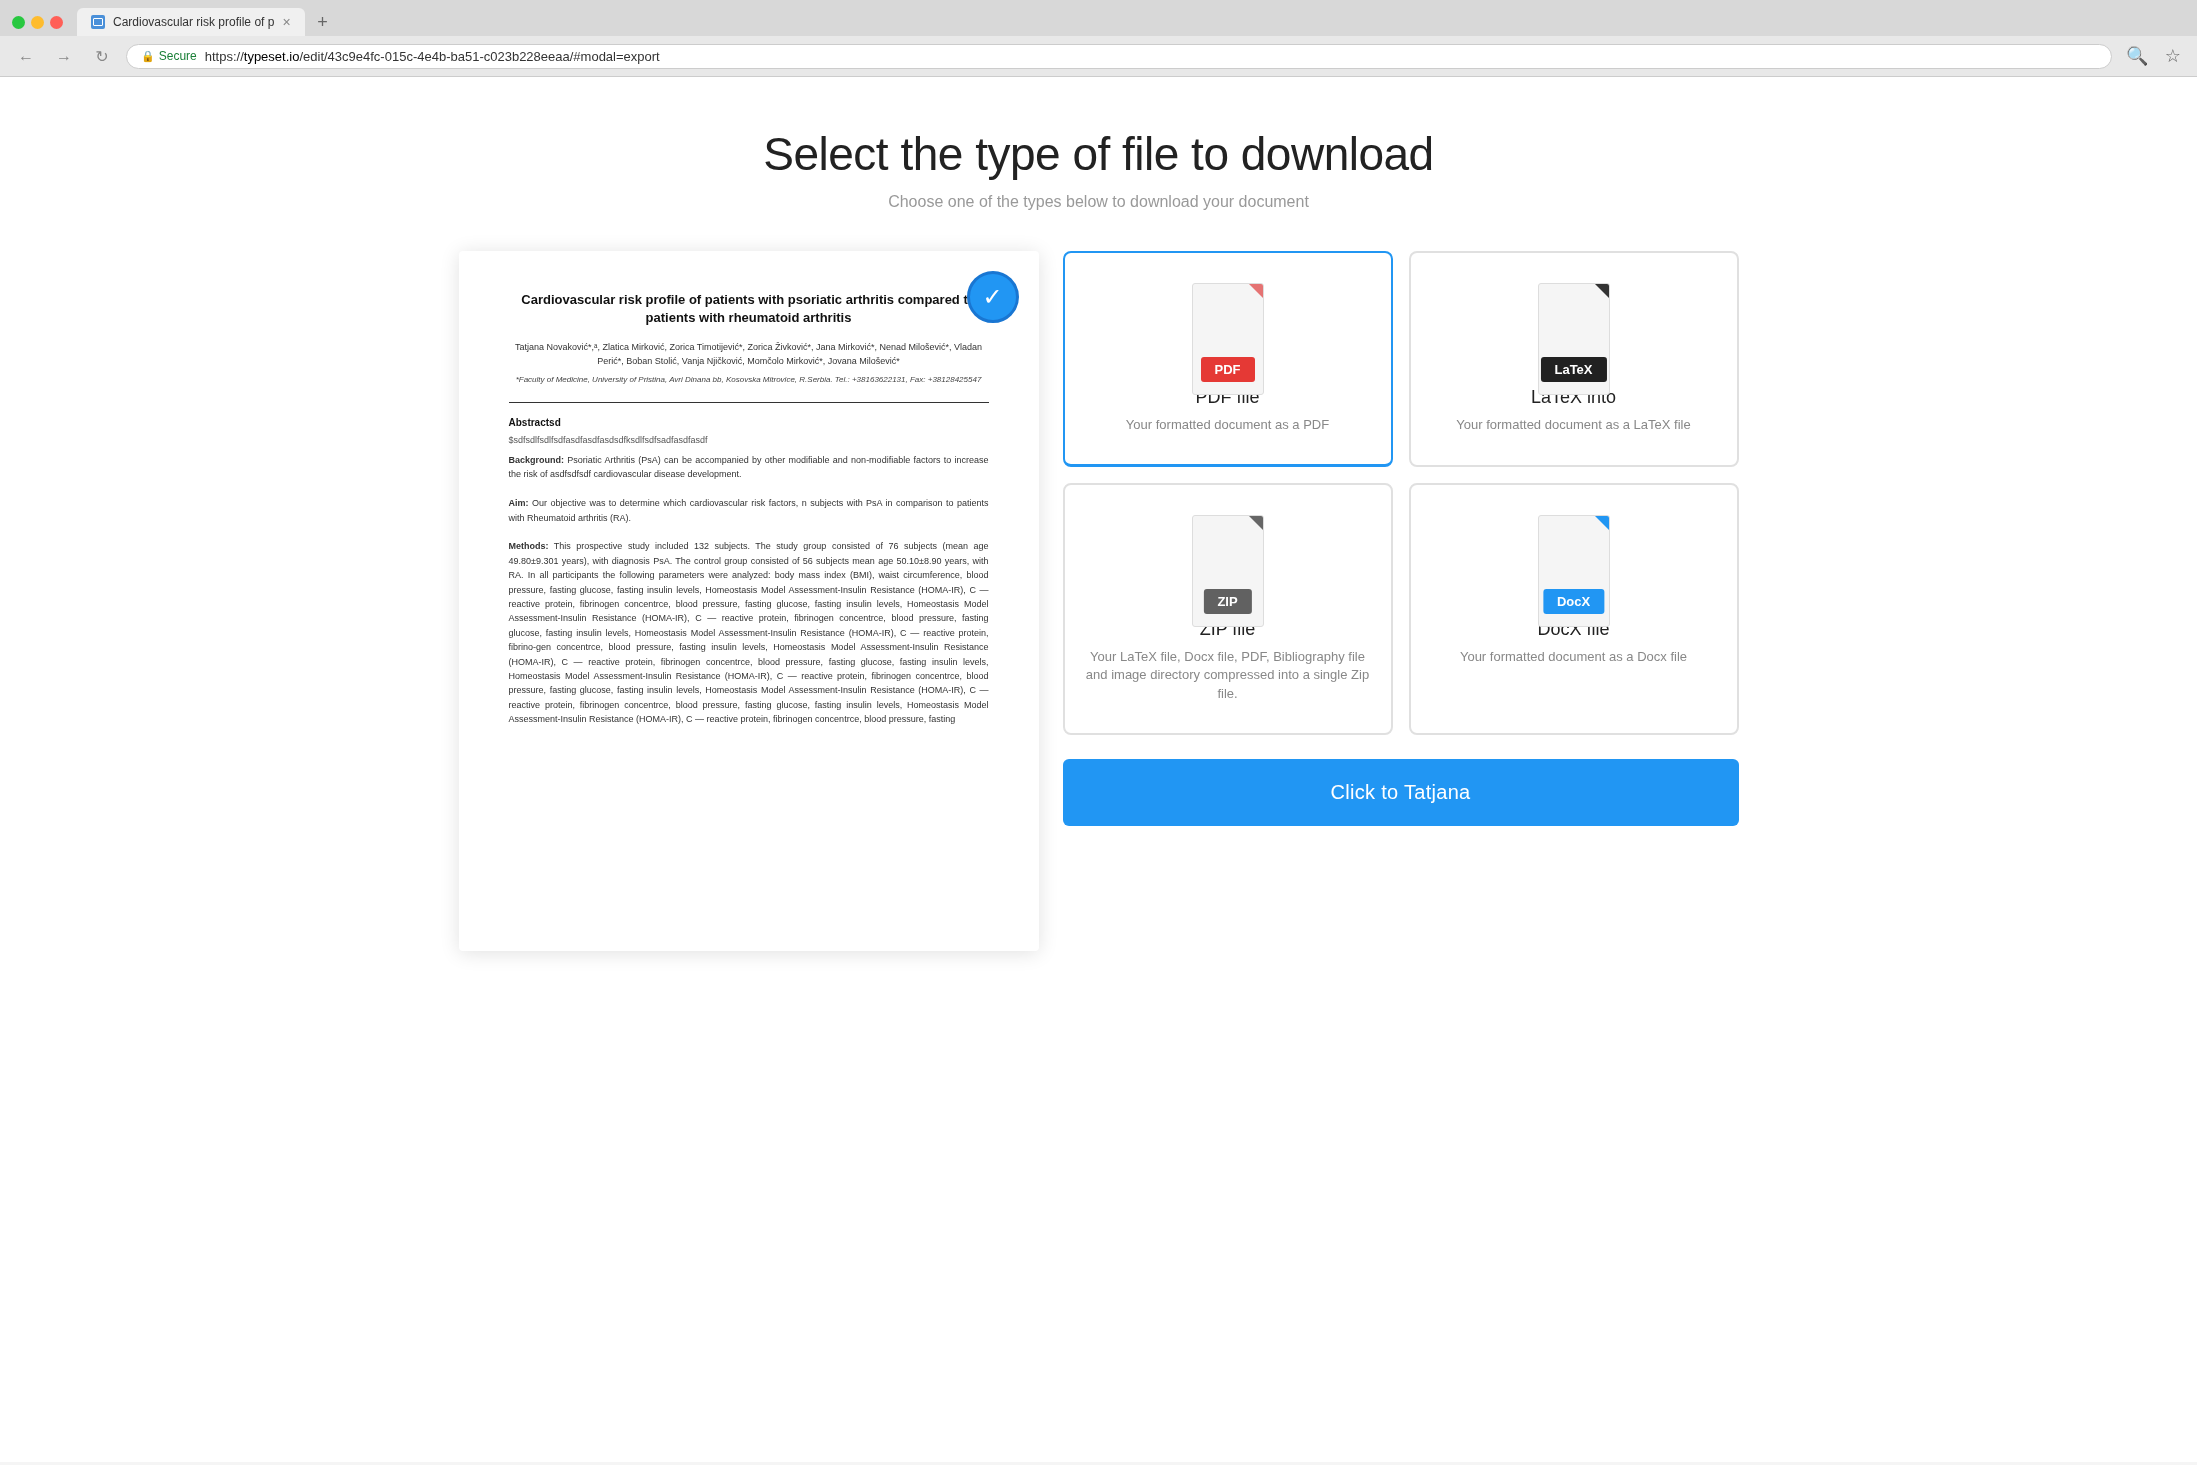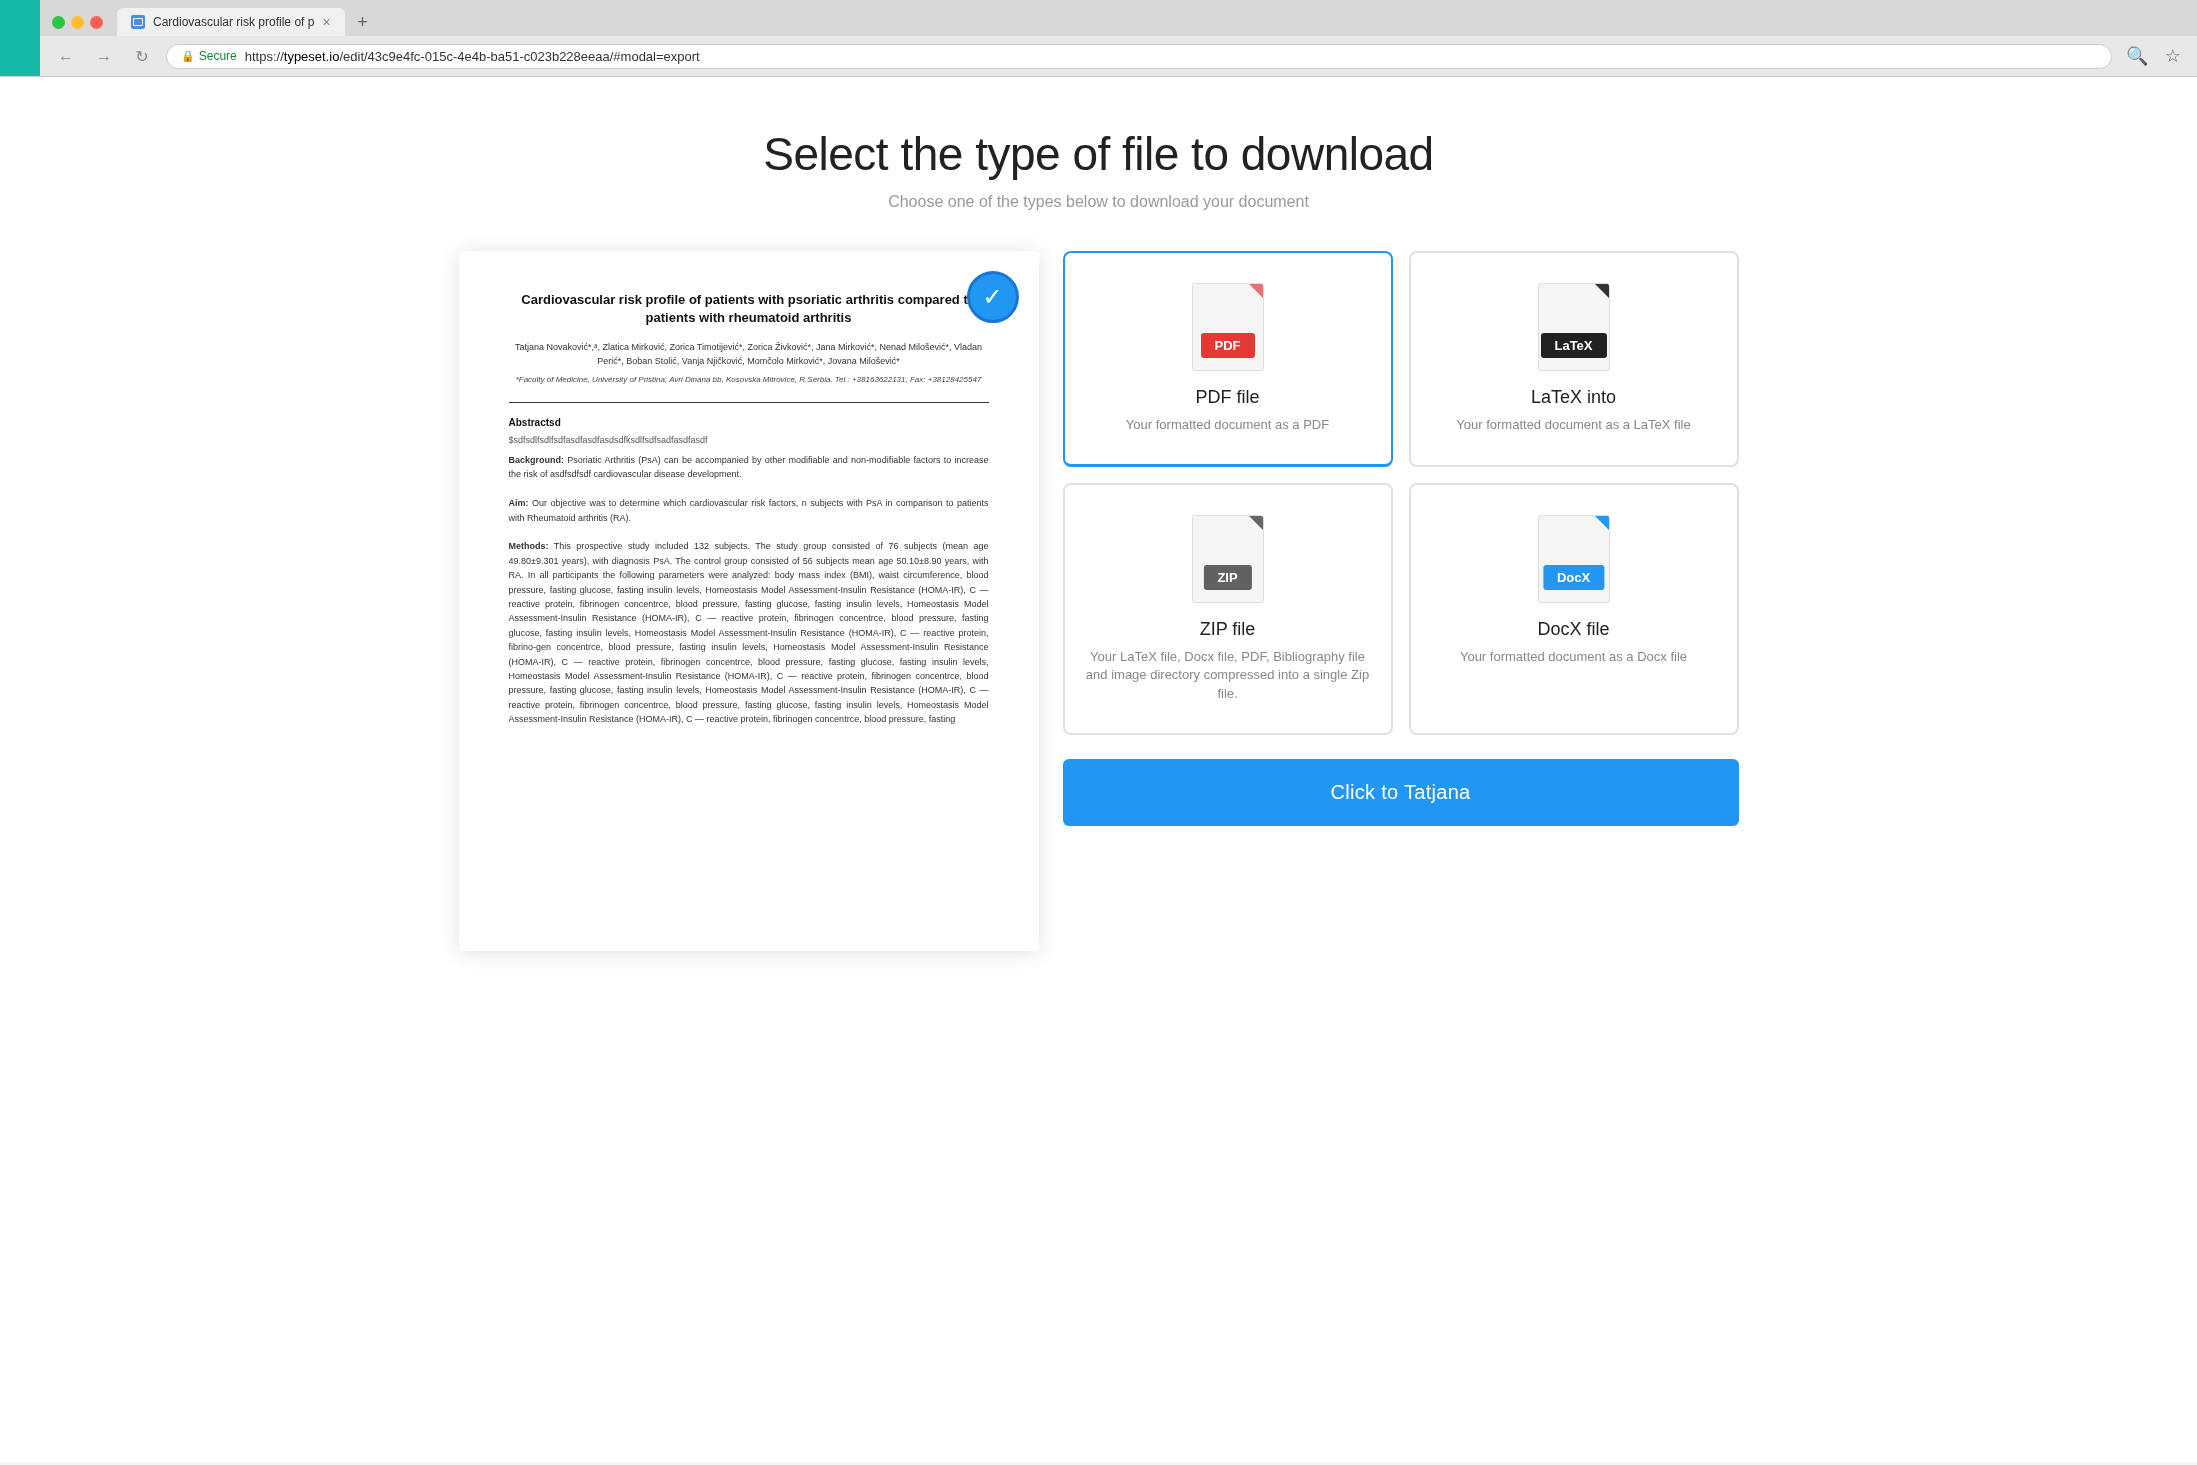--- a/index.html
+++ b/index.html
@@ -6,21 +6,20 @@
     body {
       font-family: -apple-system, BlinkMacSystemFont, 'Segoe UI', sans-serif;
       background: #f5f5f5;
       min-height: 100vh;
     }
 
     
     .browser-chrome {
       background: #14b8a6;
       border-bottom: 1px solid #ccc;
-      padding-left: 40px;
     }
     .tab-bar {
       display: flex;
       align-items: center;
       padding: 8px 12px 0;
       gap: 4px;
       background: #d8d8d8;
     }
     .traffic-lights {
       display: flex;
@@ -276,21 +275,21 @@
     }
 
     .file-icon {
       width: 72px;
       height: 88px;
       margin: 0 auto 16px;
       position: relative;
     }
     .file-icon-body {
       width: 72px;
-      height: 88px;
+      height: 112px;
       background: #f5f5f5;
       border: 1.5px solid #ddd;
       border-radius: 3px;
       position: relative;
       overflow: hidden;
     }
     .file-icon-corner {
       position: absolute;
       top: 0;
       right: 0;

